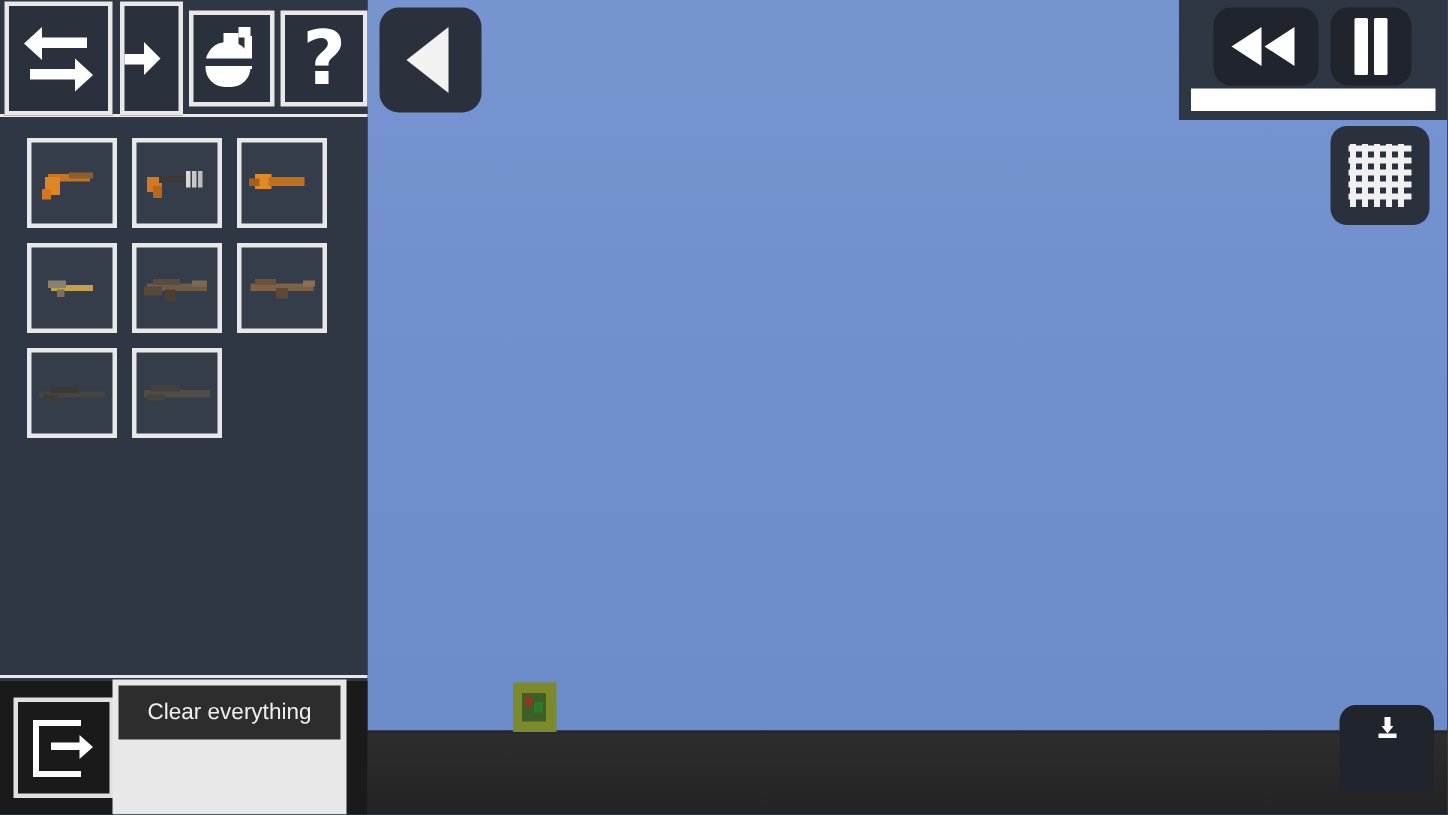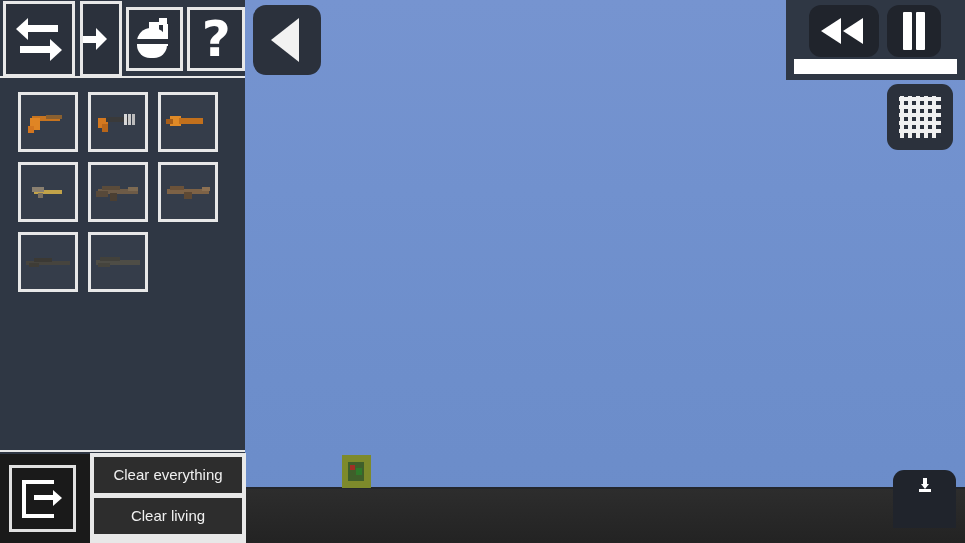--- a/index.html
+++ b/index.html
@@ -258,21 +258,21 @@
     position: absolute; left: 31px; top: 10px;
     width: 0; height: 0;
     border-top: 8px solid transparent;
     border-bottom: 8px solid transparent;
     border-left: 9px solid #fff;
   }
 
   
   #clear-panel {
     position: absolute;
-    left: 90px; top: 453px;
+    left: 75px; top: 453px;
     width: 156px; height: 90px;
     background: #e8e8e8;
     padding: 4px 4px 4px 4px;
   }
   .clear-btn {
     display: block;
     width: 148px; height: 36px;
     background: #2d2d2d;
     color: #f0f0f0;
     border: none;
@@ -538,21 +538,20 @@
           <div class="boxright-bot"></div>
           <div class="arrow-bar"></div>
           <div class="arrow-head"></div>
         </div>
       </div>
     </div>
   </div>
 
   <div id="clear-panel">
     <button class="clear-btn" id="clear-everything">Clear everything</button>
-    <button class="clear-btn" id="clear-living">Clear living</button>
   </div>
 
   <div id="collapse-btn">
     <div class="icon-tri-left"></div>
   </div>
 
   <div id="playback">
     <div class="pb-btn" id="rewind-btn">
       <div class="icon-rewind">
         <div class="t t1"></div>

